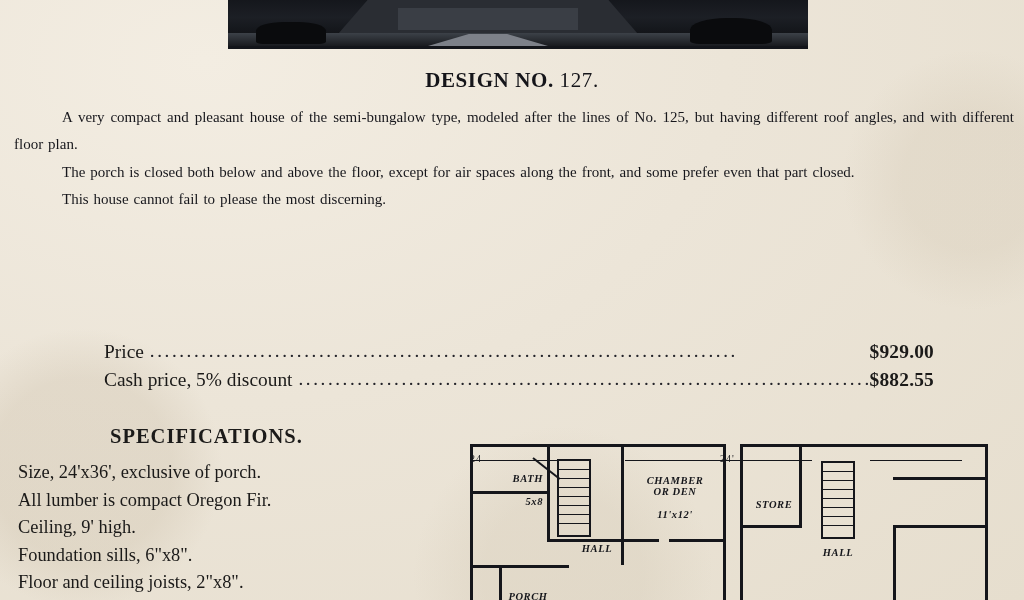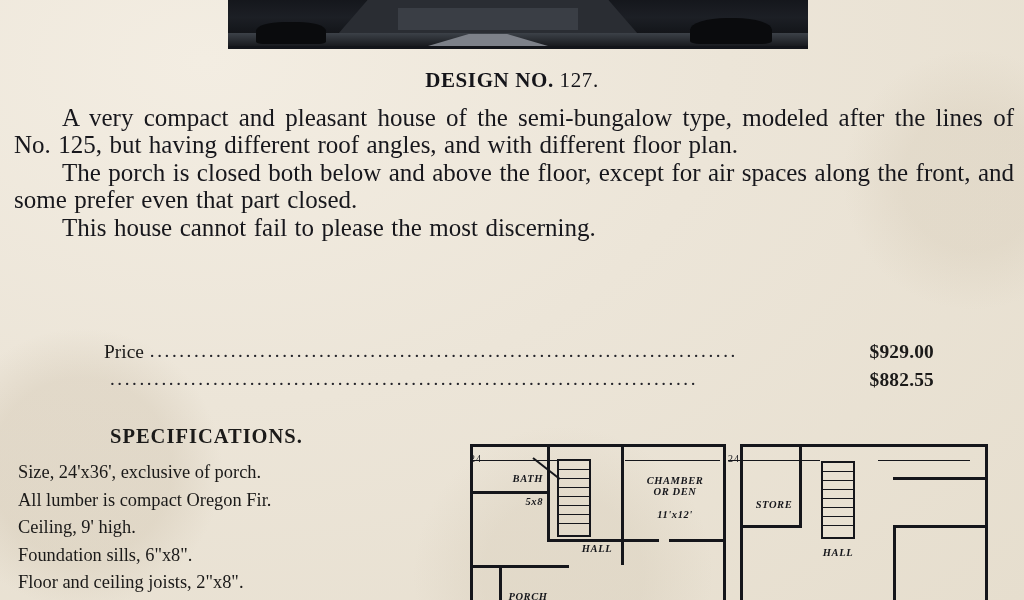--- a/index.html
+++ b/index.html
@@ -117,21 +117,21 @@
   .design-title .num {
     font-weight: normal;
     text-align: right;
   }
 
   .body-copy {
     position: absolute;
     top: 104px;
     left: 14px;
     width: 1000px;
-    font-size: 25px;
+    font-size: 15px;
     line-height: 27.4px;
     text-align: justify;
     color: #17171c;
   }
   .body-copy p {
     margin: 0 0 0 0;
     text-indent: 48px;
     word-spacing: 1.2px;
   }
 
@@ -213,21 +213,21 @@
     content: "";
     position: absolute;
     top: 7px;
     width: 38%;
     height: 1px;
     background: #15161b;
   }
   .dimline:before { left: 0; }
   .dimline:after  { right: 0; }
   .dimline.l { left: 38px;  width: 250px; }
-  .dimline.r { left: 296px; width: 242px; }
+  .dimline.r { left: 288px; width: 242px; }
 
   .wall { position: absolute; background: #15161b; }
   .room-label {
     position: absolute;
     font-family: "Liberation Serif", serif;
     font-style: italic;
     font-weight: bold;
     font-size: 10.5px;
     line-height: 11.5px;
     letter-spacing: 0.6px;
@@ -280,20 +280,21 @@
     <p>This house cannot fail to please the most discerning.</p>
   </div>
 
   <div class="price-block">
     <div class="price-row">
       <span class="label">Price</span>
       <span class="dots">................................................................................</span>
       <span class="amount">$929.00</span>
     </div>
     <div class="price-row">
+      <span class="label">Cash price, 5% discount</span>
       <span class="dots">................................................................................</span>
       <span class="amount">$882.55</span>
     </div>
   </div>
 
   <div class="spec-heading">SPECIFICATIONS.</div>
   <div class="spec-list">
     <div>Size, 24'x36', exclusive of porch.</div>
     <div>All lumber is compact Oregon Fir.</div>
     <div>Ceiling, 9' high.</div>

